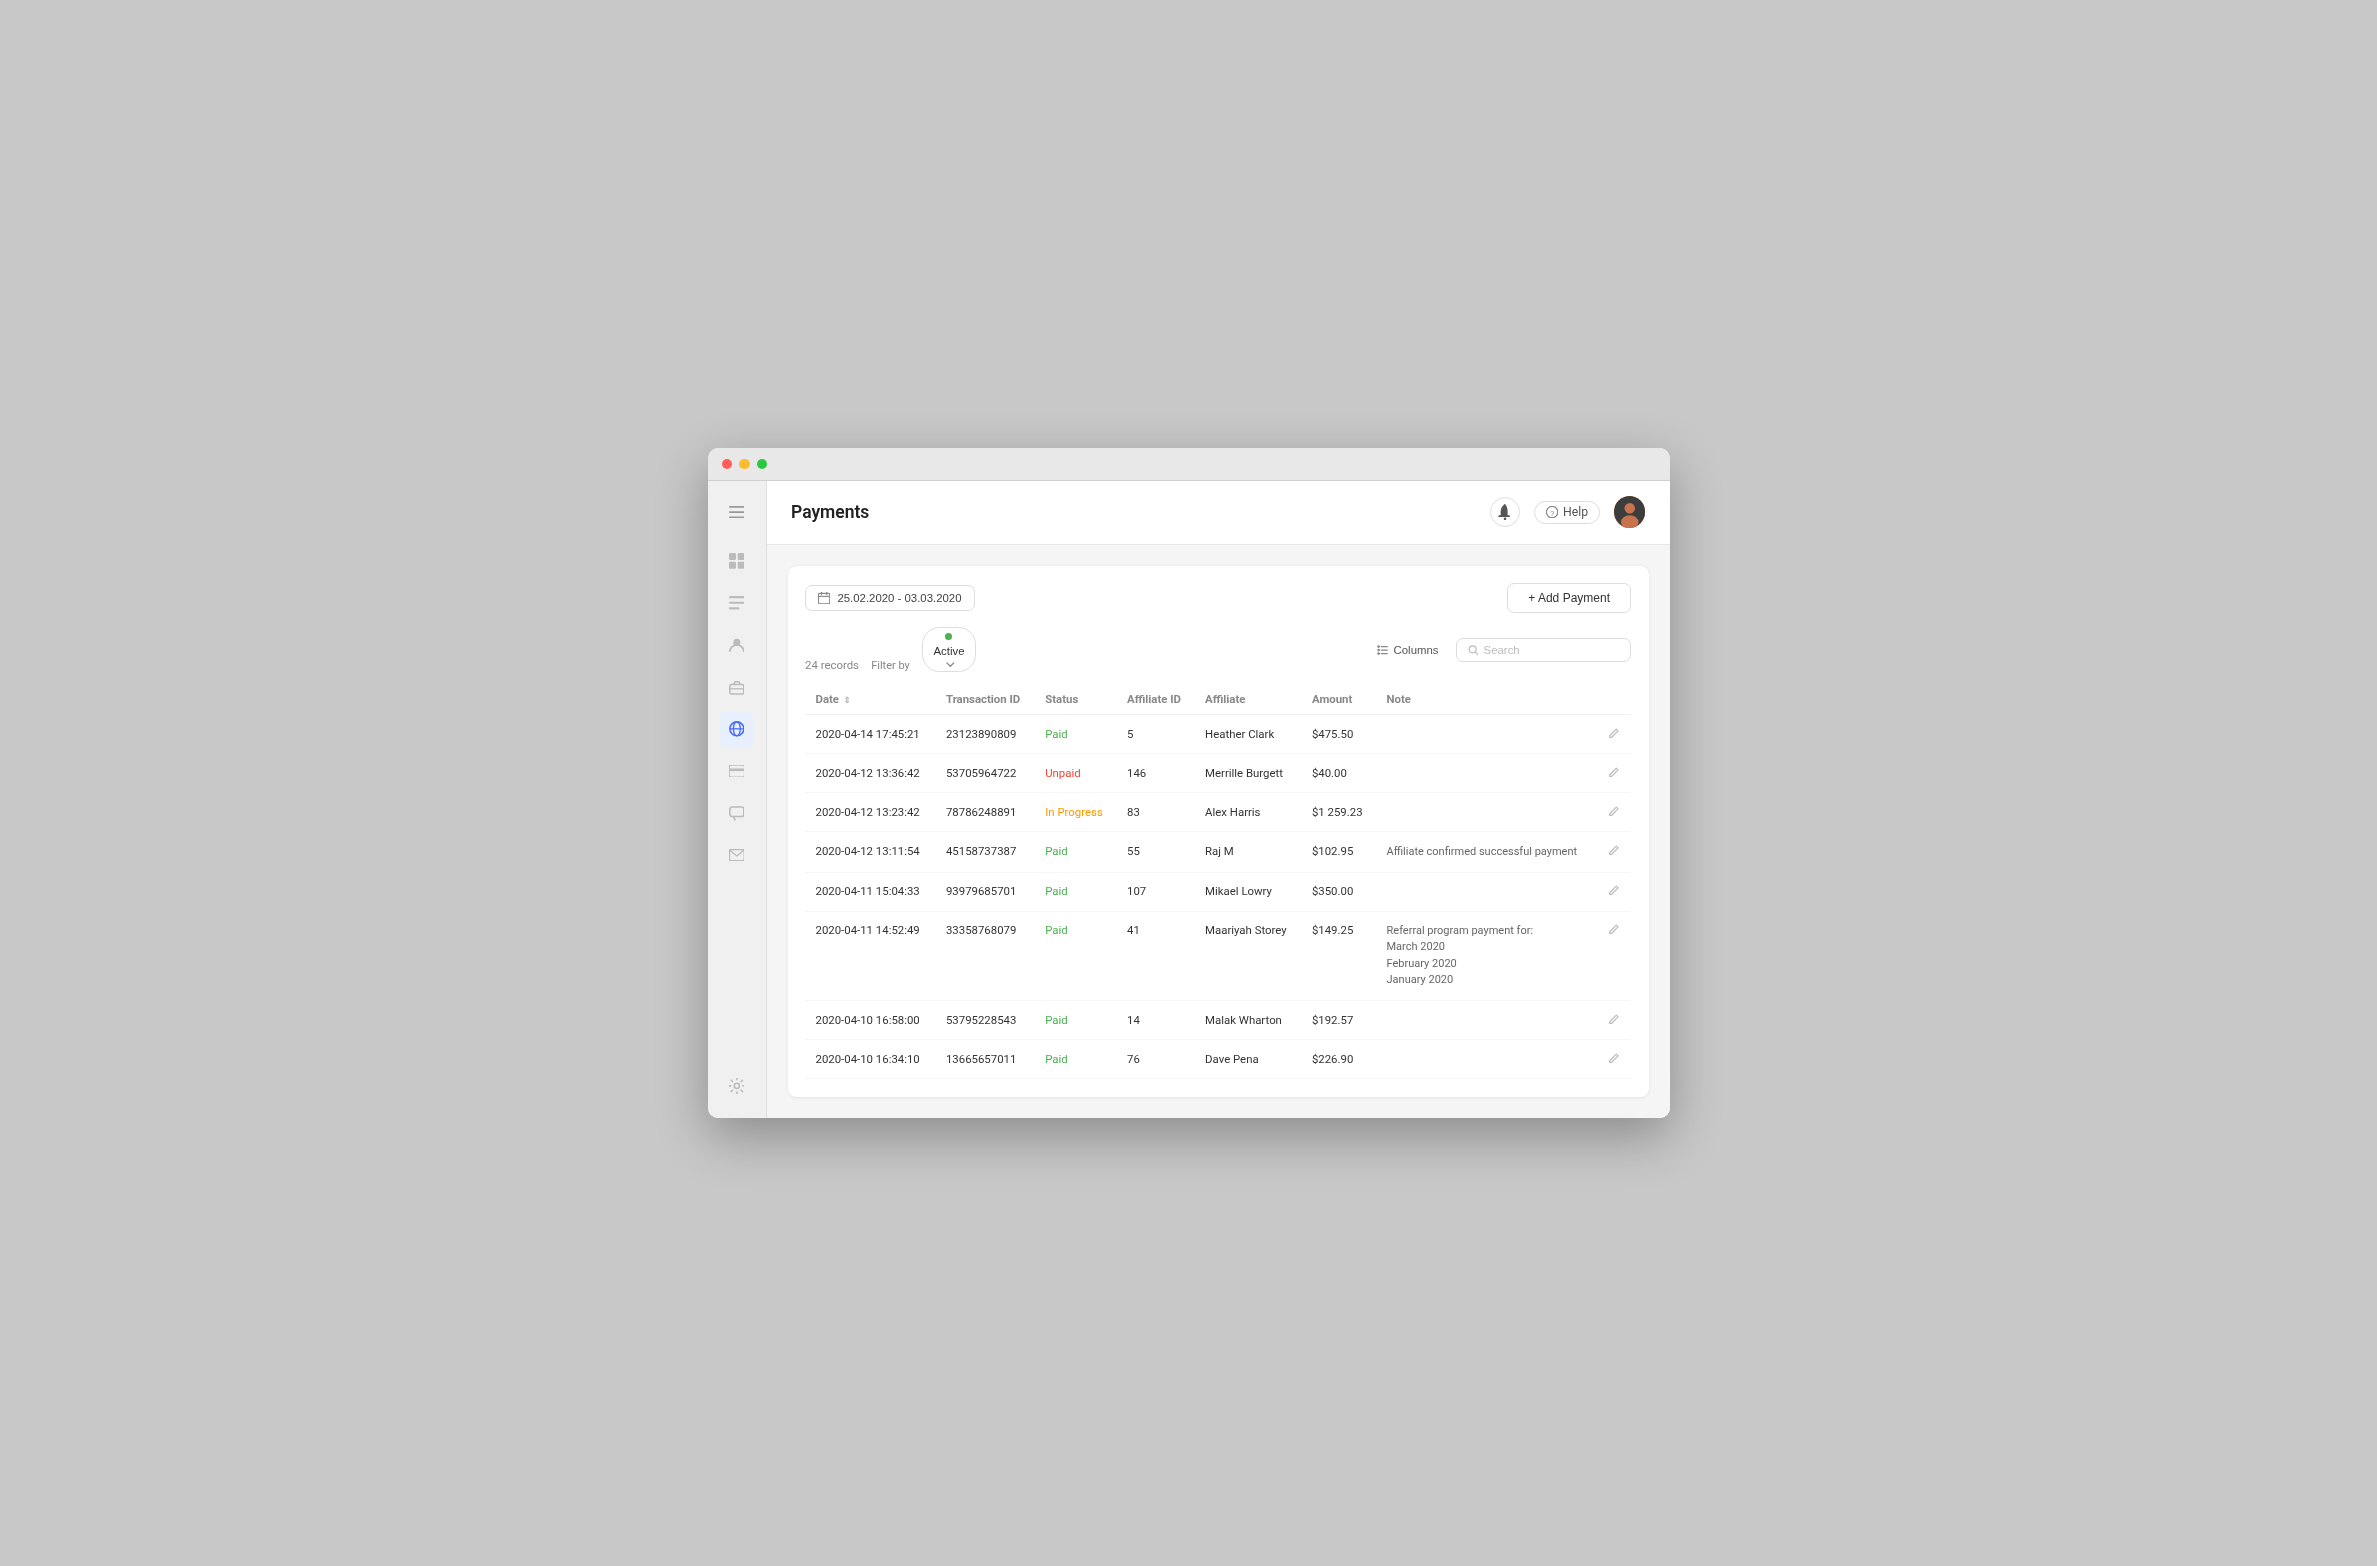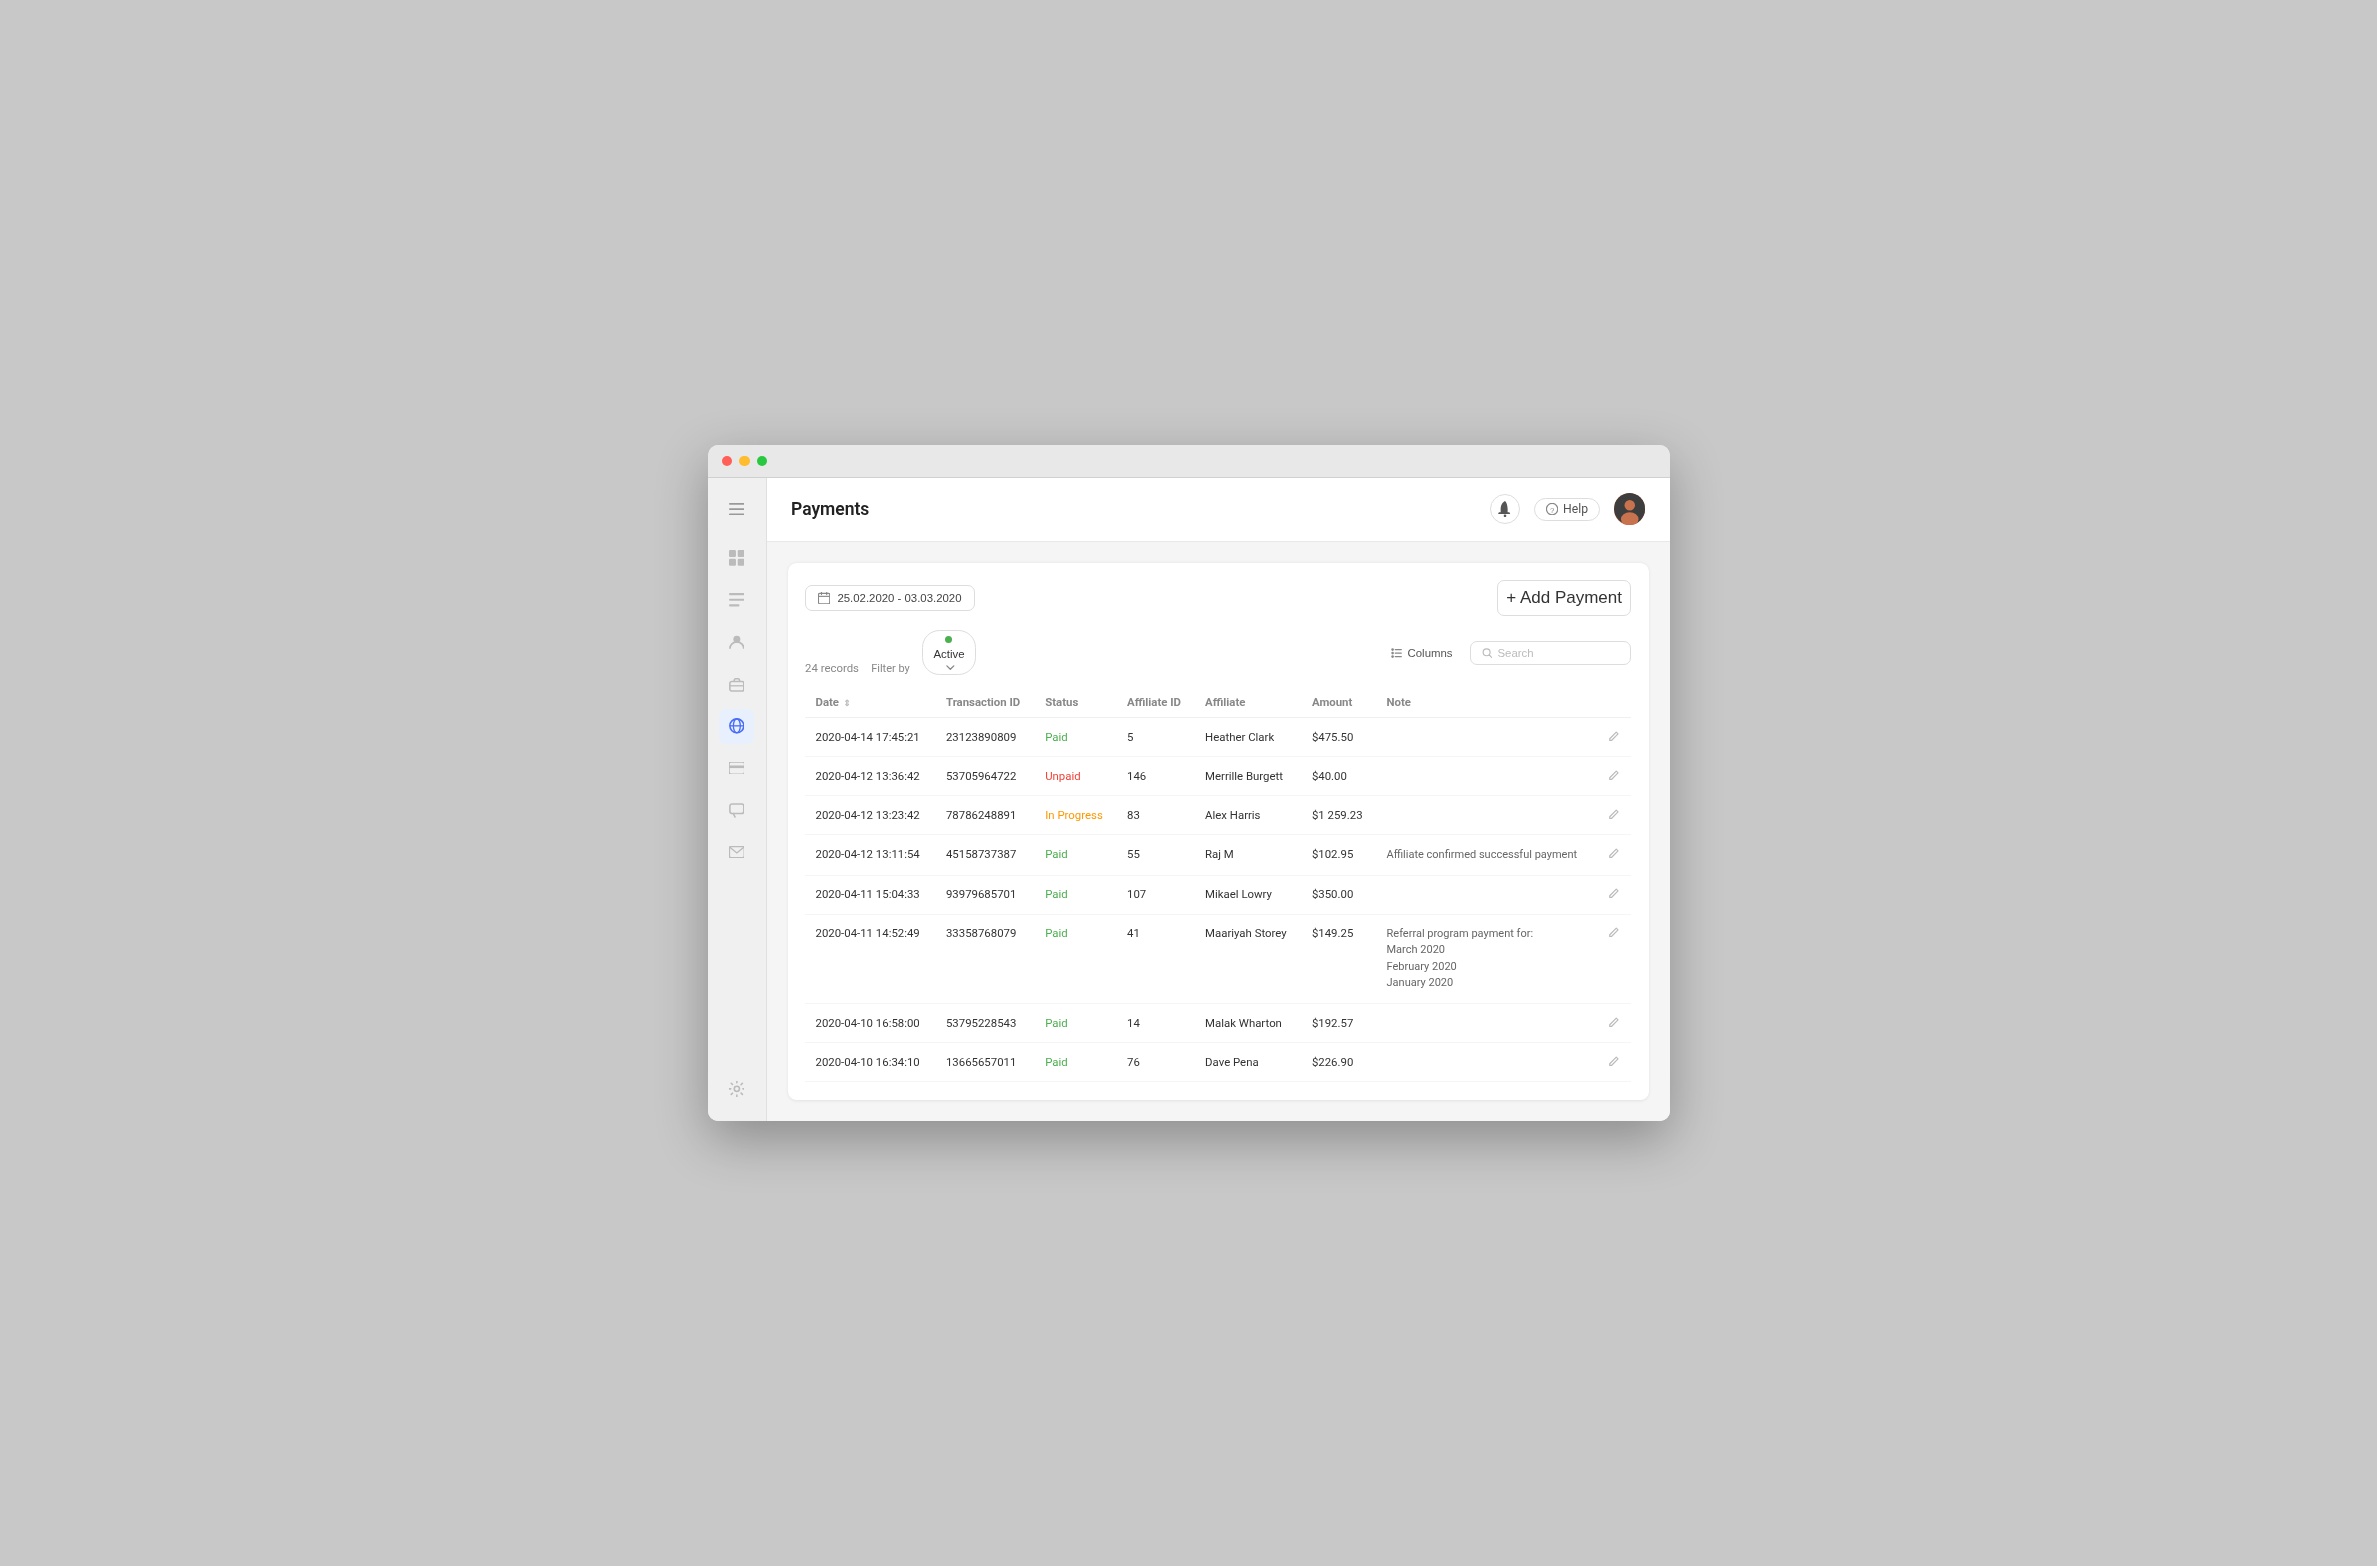--- a/index.html
+++ b/index.html
@@ -138,22 +138,22 @@
       padding: 6.1px 12.2px;
       font-size: 11.4px;
       color: #444;
       cursor: pointer;
       background: #fff;
     }
     .add-payment-btn {
       display: flex; align-items: center; gap: 5.2px;
       border: 1.3px solid #ddd;
       border-radius: 7px;
-      padding: 7px 8px;
-      font-size: 17px;
+      padding: 7px 20px;
+      font-size: 12px;
       color: #333;
       cursor: pointer;
       background: #fff;
       font-weight: 500;
       margin-left: 27px;
     }
     .toolbar {
       display: flex;
       align-items: center;
       justify-content: space-between;
@@ -201,21 +201,21 @@
       background: transparent;
       border: none;
       padding: 4.4px 7px;
     }
     .search-box {
       display: flex; align-items: center; gap: 5.2px;
       border: 1.3px solid #ddd;
       border-radius: 7px;
       padding: 5.2px 10.5px;
       background: #fff;
-      width: 161px;
+      width: 175px;
     }
     .search-box input {
       border: none;
       outline: none;
       font-size: 11.4px;
       color: #333;
       width: 100%;
       background: transparent;
     }
     .search-box input::placeholder { color: #bbb; }

